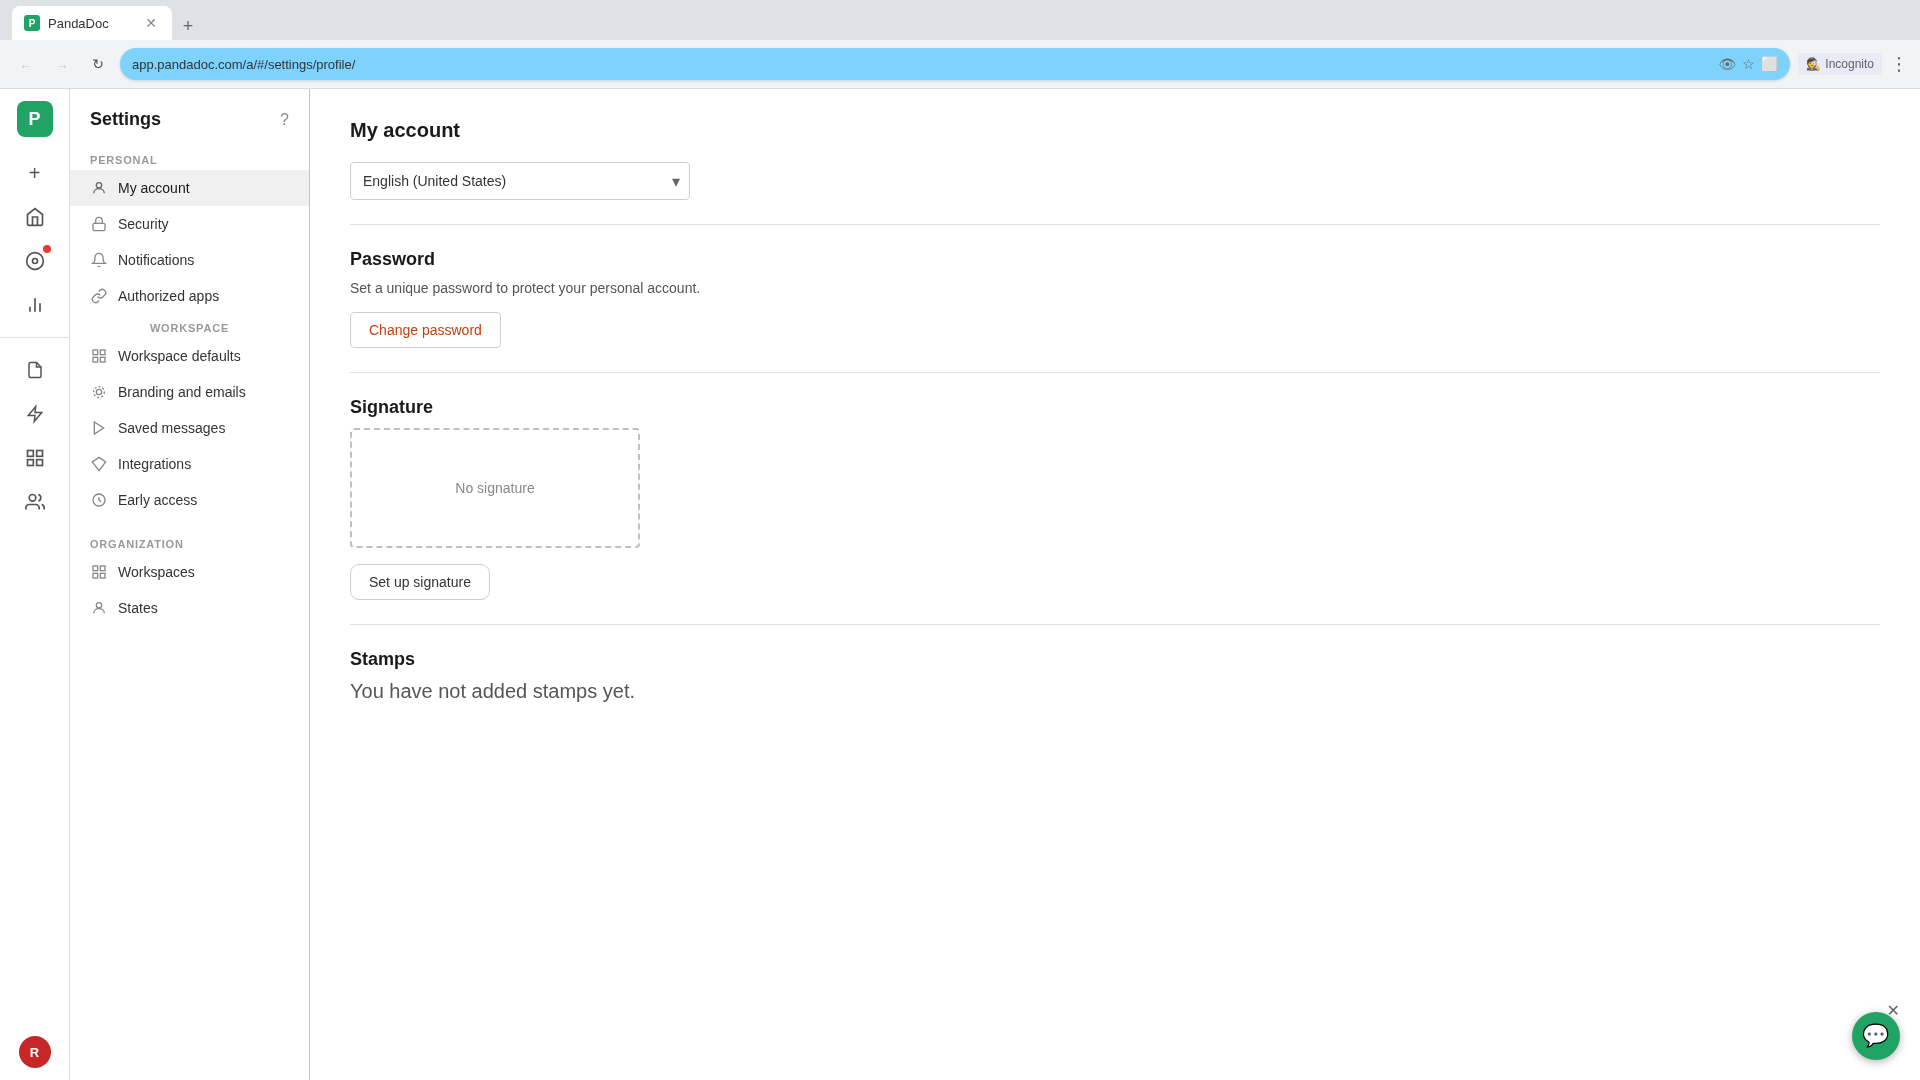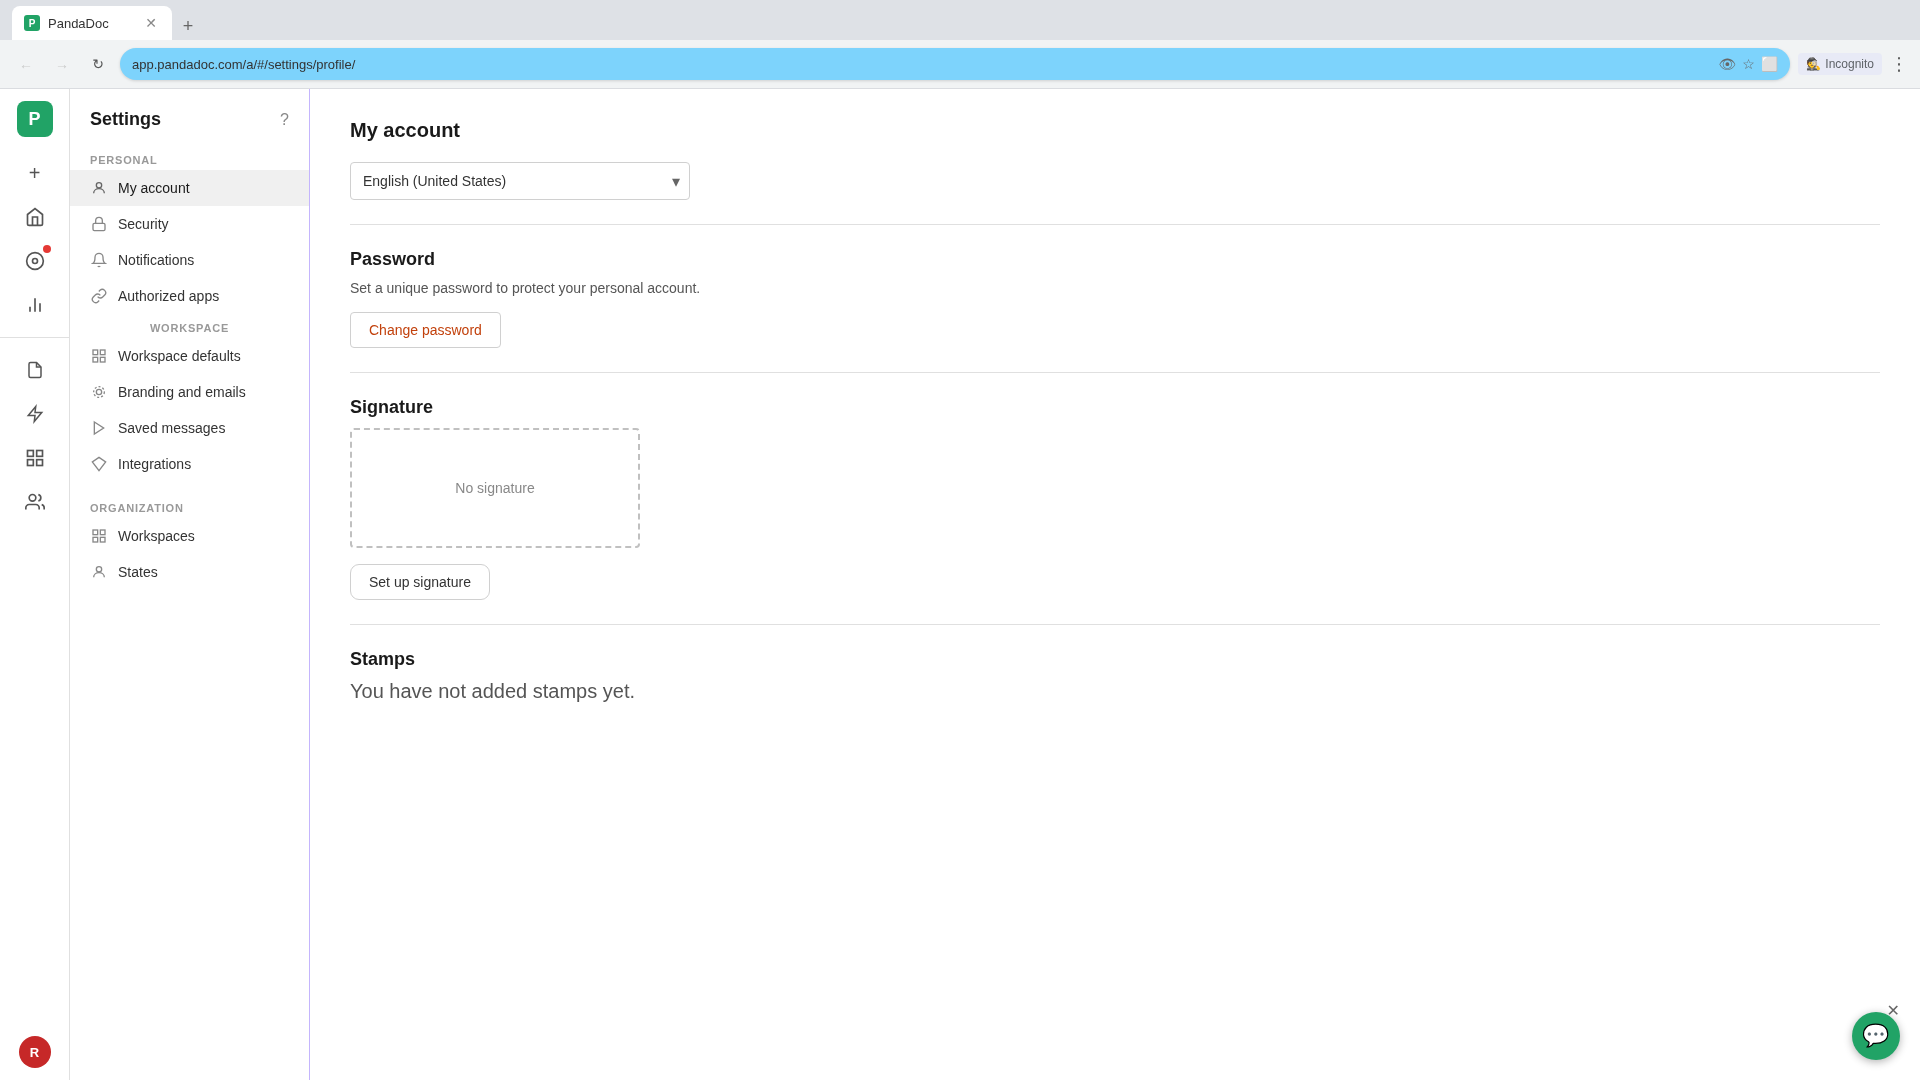--- a/index.html
+++ b/index.html
@@ -248,20 +248,29 @@
       <span>Saved messages</span>
     </div>
     <div class="sidebar-nav-item">
       <span class="nav-icon">
         <svg width="16" height="16" viewBox="0 0 24 24" fill="none" stroke="#888" stroke-width="2">
             <path d="M12 2L2 9l10 13 10-13z"></path>
           </svg>
       </span>
       <span>Integrations</span>
     </div>
+    <div class="sidebar-nav-item">
+      <span class="nav-icon">
+        <svg width="16" height="16" viewBox="0 0 24 24" fill="none" stroke="#888" stroke-width="2">
+            <circle cx="12" cy="12" r="9"></circle>
+            <path d="M12 8v4l3 3"></path>
+          </svg>
+      </span>
+      <span>Early access</span>
+    </div>
 
     <div class="sidebar-section-label" style="margin-top:12px;">ORGANIZATION</div>
 
     <div class="sidebar-nav-item">
       <span class="nav-icon">
         <svg width="16" height="16" viewBox="0 0 24 24" fill="none" stroke="#888" stroke-width="2">
             <rect x="3" y="3" width="7" height="7"></rect>
             <rect x="14" y="3" width="7" height="7"></rect>
             <rect x="3" y="14" width="7" height="7"></rect>
             <rect x="14" y="14" width="7" height="7"></rect>

